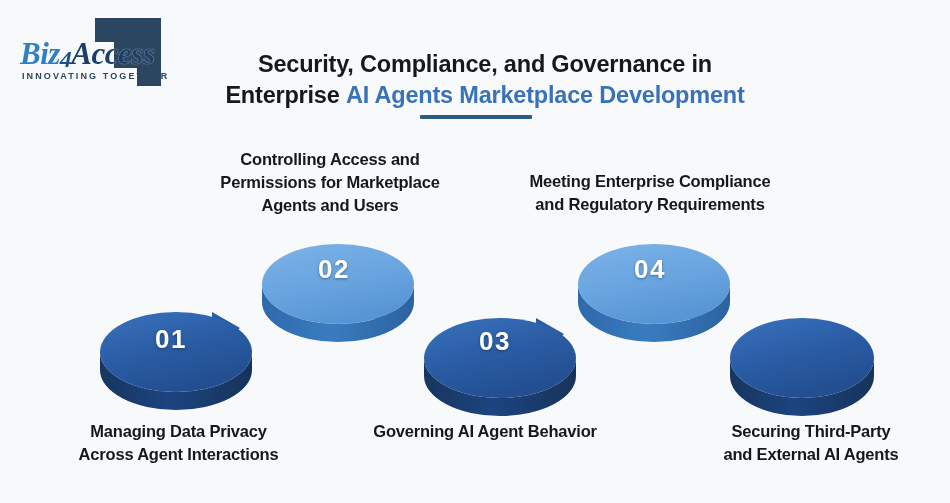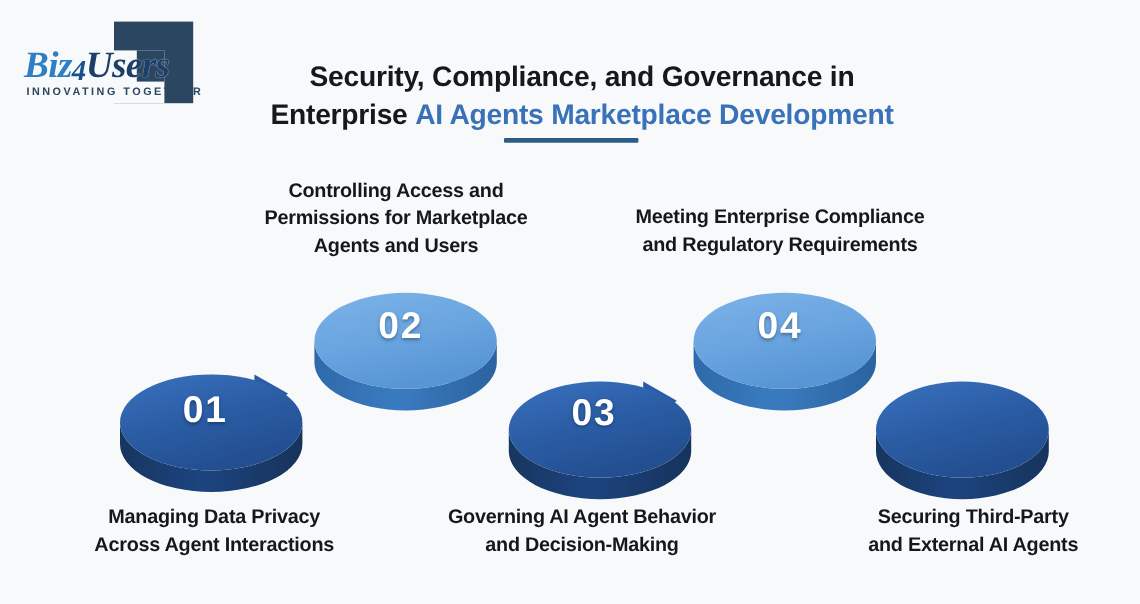--- a/index.html
+++ b/index.html
@@ -66,21 +66,21 @@
   .cap-03{left:340px;top:420px;width:290px;}
   .cap-04{left:495px;top:170px;width:310px;}
   .cap-05{left:676px;top:420px;width:270px;}
 
   
   .step{position:absolute;}
   .disc{position:absolute;left:0;top:0;width:100%;height:100%;}
   .disc svg{display:block;overflow:visible;}
   .num{
     position:absolute;width:100%;text-align:center;
-    font-size:31px;font-weight:600;color:#ffffff;
+    font-size:26px;font-weight:600;color:#ffffff;
     letter-spacing:1.5px;
     text-shadow:0 1px 3px rgba(0,0,0,.35);
     pointer-events:none;
   }
   
   .s01{left:96px;top:296px;width:150px;height:100px;}
   .s01 .num{top:28px;}
   .s02{left:258px;top:232px;width:152px;height:100px;}
   .s02 .num{top:22px;}
   .s03{left:420px;top:302px;width:150px;height:100px;}
@@ -93,21 +93,21 @@
 </head>
 <body>
 
 <div class="canvas">
 
   <div class="logo">
     <div class="logo-square"></div>
     <div class="logo-square-notch"></div>
     <div class="logo-square-notch2"></div>
     <div class="logo-word">
-      <span class="biz">Biz</span><span class="four">4</span><span class="group">Users</span>
+      <span class="biz">Biz</span><span class="four">4</span><span class="group">Access</span>
     </div>
     <div class="logo-tag">INNOVATING TOGETHER</div>
   </div>
 
   <div class="title">
     <span>Security, Compliance, and Governance in</span><br>
     <span>Enterprise </span><span class="hl">AI Agents Marketplace Development</span>
   </div>
   <div class="title-rule"></div>
 
@@ -117,21 +117,20 @@
     <div>Agents and Users</div>
   </div>
 
   <div class="caption cap-01">
     <div>Managing Data Privacy</div>
     <div>Across Agent Interactions</div>
   </div>
 
   <div class="caption cap-03">
     <div>Governing AI Agent Behavior</div>
-    <div>and Decision-Making</div>
   </div>
 
   <div class="caption cap-04">
     <div>Meeting Enterprise Compliance</div>
     <div>and Regulatory Requirements</div>
   </div>
 
   <div class="caption cap-05">
     <div>Securing Third-Party</div>
     <div>and External AI Agents</div>

